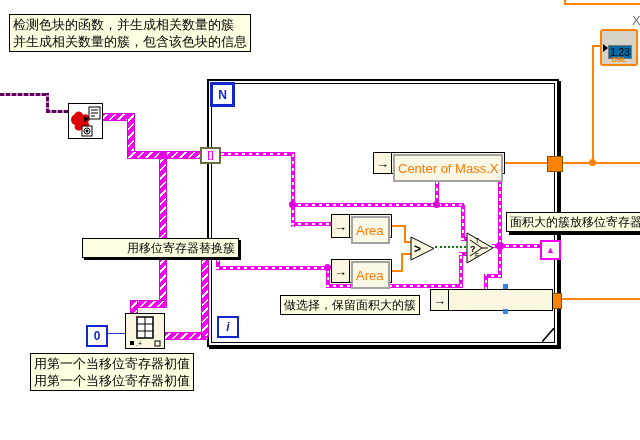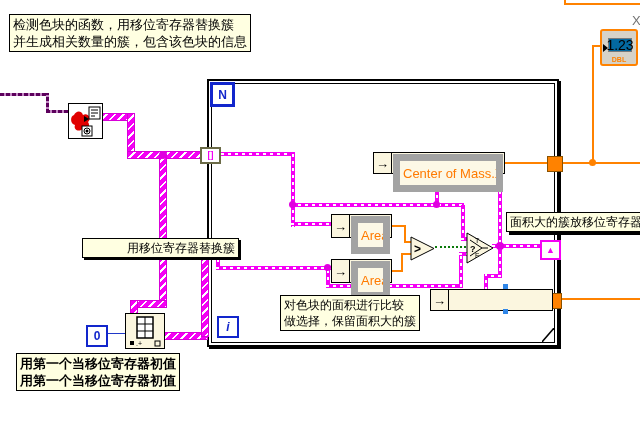--- a/index.html
+++ b/index.html
@@ -37,36 +37,36 @@
   
   .tun-idx{position:absolute;background:#fff;border:2px solid #6B6B47;color:#F500F5;
       font-weight:bold;font-size:9px;line-height:9px;display:flex;align-items:center;justify-content:center;letter-spacing:0;}
   .tun-o{position:absolute;background:#FF8200;border:1px solid #8A5200;}
   .sr{position:absolute;background:#fff;border:2px solid #F500F5;color:#F500F5;
       display:flex;align-items:center;justify-content:center;font-size:9px;line-height:9px;}
   
   .ub{position:absolute;background:#FBF6DF;border:1px solid #000;display:flex;box-sizing:border-box;}
   .ub .ar{width:17px;border-right:1px solid #000;display:flex;align-items:center;
       justify-content:center;color:#000;font-weight:bold;font-size:13px;}
-  .ub .nm{flex:1;margin:1px;border:7px solid #a3a3a3;background:#FCF8E6;color:#FF7A00;
+  .ub .nm{flex:1;margin:1px;border:2px solid #a3a3a3;background:#FCF8E6;color:#FF7A00;
       font-size:13px;display:flex;align-items:center;padding:12px 3px;white-space:nowrap;overflow:hidden;}
   
   .cmt{position:absolute;background:#FFFFE1;border:1px solid #000;font-size:12px;color:#000;
       padding:1px 3px;white-space:nowrap;line-height:16px;}
   .cmt.big{font-size:13px;line-height:17px;}
   .cmt.shadow2{box-shadow:2px 2px 0 #000;padding-left:44px;}
   .cmt.shadow3{box-shadow:3px 3px 0 #000;}
   
   .icon-node{position:absolute;background:#fff;border:1px solid #000;}
   .idx-node{position:absolute;background:#FBF6DF;border:1px solid #000;}
   
   .ind-label{position:absolute;font-size:13px;color:#737373;margin-left:36px;}
   .ind{position:absolute;background:#D6D2C8;border:2px solid #FF8200;border-radius:3px;}
-  .ind .val{position:absolute;left:6px;top:7px;width:22px;height:12px;background:#0369a1;
-      border:1px solid #7A7A7A;font-size:14px;color:#000;display:flex;align-items:center;justify-content:center;}
+  .ind .val{position:absolute;left:6px;top:14px;width:22px;height:12px;background:#0369a1;
+      border:1px solid #7A7A7A;font-size:10px;color:#000;display:flex;align-items:center;justify-content:center;}
   .ind .dtype{position:absolute;left:0;right:0;bottom:0;text-align:center;color:#FF8200;
       font-weight:bold;font-size:7px;line-height:8px;}
   .ind .intri{position:absolute;left:1px;top:13px;width:0;height:0;
       border-left:5px solid #000;border-top:4px solid transparent;border-bottom:4px solid transparent;}
   .handle{position:absolute;width:5px;height:5px;background:#2F86E8;}
 </style>
 </head>
 <body>
 
 <div id="canvas">
@@ -208,27 +208,26 @@
   </div>
 
   <div class="ind-label" style="left:596px;top:13px;">X_max</div>
   <div class="ind" style="left:600px;top:29px;width:34px;height:33px;">
     <div class="intri"></div>
     <div class="val">1.23</div>
     <div class="dtype">DBL</div>
   </div>
 
   <div class="cmt big" style="left:9px;top:14px;">
-    <div>检测色块的函数，用移位寄存器替换簇</div>
+    <div>检测色块的函数，并生成相关数量的簇</div>
     <div>并生成相关数量的簇，包含该色块的信息</div>
   </div>
   <div class="cmt shadow2" style="left:82px;top:238px;">用移位寄存器替换簇</div>
   <div class="cmt shadow3" style="left:506px;top:212px;">面积大的簇放移位寄存器</div>
   <div class="cmt" style="left:280px;top:295px;">
-    <div>对色块的面积进行比较</div>
     <div>做选择，保留面积大的簇</div>
   </div>
-  <div class="cmt big" style="left:16px;top:353px;font-weight:bold;">
+  <div class="cmt big" style="left:30px;top:353px;">
     <div>用第一个当移位寄存器初值</div>
     <div>用第一个当移位寄存器初值</div>
   </div>
 
 </div>
 
 </body></html>

